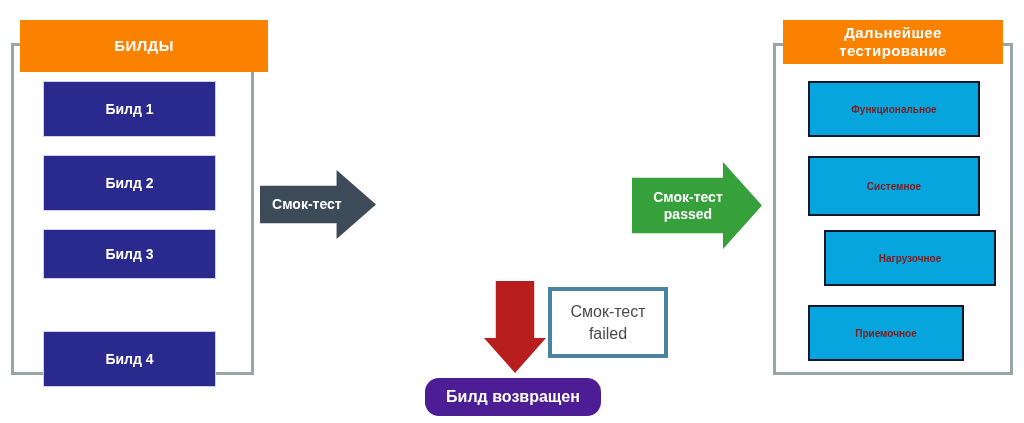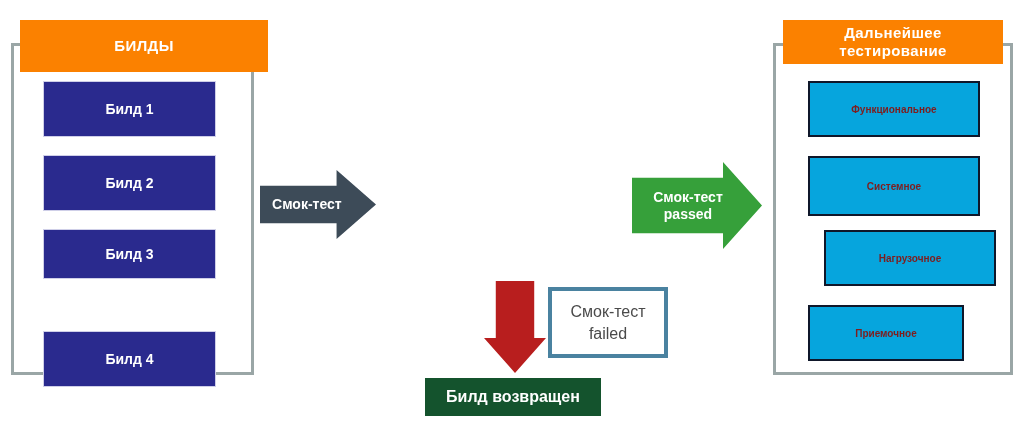--- a/index.html
+++ b/index.html
@@ -109,25 +109,26 @@
     background: #ffffff;
     border: 4px solid #4a82a0;
     color: #4a4a4a;
     font-size: 16px;
     line-height: 1.35;
     box-sizing: border-box;
   }
 
   
   .returned-box {
-    background: #14532d;
+    background: #4c1d95;
     color: #ffffff;
     font-weight: bold;
     font-size: 16px;
     box-sizing: border-box;
+    border-radius: 14px;
   }
 </style>
 </head>
 <body>
 
 <div id="canvas">
 
   <div class="abs panel-frame" style="left:11px; top:43px; width:243px; height:332px;"></div>
 
   <div class="abs panel-header center-text" style="left:20px; top:20px; width:248px; height:52px;">

